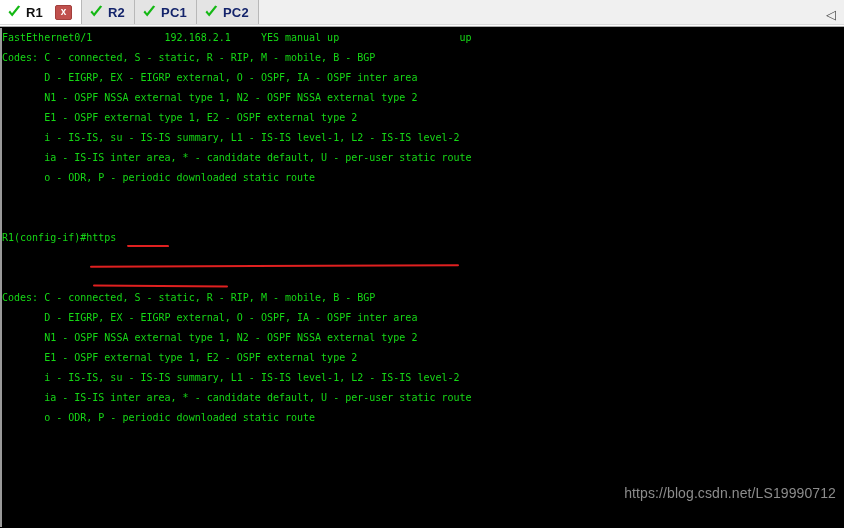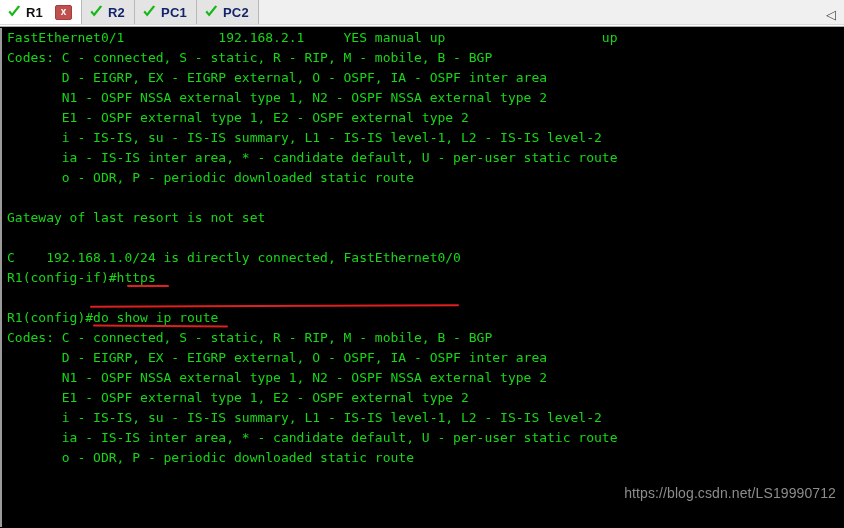--- a/index.html
+++ b/index.html
@@ -118,24 +118,23 @@
     position: relative;
     padding: 0;
   }
 
   .row {
     position: relative;
     height: 20px;
     line-height: 20px;
     white-space: pre;
     font-family: "DejaVu Sans Mono", monospace;
-    font-size: 13px;
+    font-size: 10px;
     letter-spacing: 0px;
     color: #16d816;
-    padding-left: 5px;
   }
 
   
   .ul {
     position: absolute;
     height: 2px;
     background: #e02020;
     border-radius: 1px;
     bottom: 1px;
     pointer-events: none;
@@ -222,26 +221,24 @@
     <div id="console">
         <div class="row"><span>FastEthernet0/1            192.168.2.1     YES manual up                    up</span></div>
         <div class="row"><span>Codes: C - connected, S - static, R - RIP, M - mobile, B - BGP</span></div>
         <div class="row"><span>       D - EIGRP, EX - EIGRP external, O - OSPF, IA - OSPF inter area</span></div>
         <div class="row"><span>       N1 - OSPF NSSA external type 1, N2 - OSPF NSSA external type 2</span></div>
         <div class="row"><span>       E1 - OSPF external type 1, E2 - OSPF external type 2</span></div>
         <div class="row"><span>       i - IS-IS, su - IS-IS summary, L1 - IS-IS level-1, L2 - IS-IS level-2</span></div>
         <div class="row"><span>       ia - IS-IS inter area, * - candidate default, U - per-user static route</span></div>
         <div class="row"><span>       o - ODR, P - periodic downloaded static route</span></div>
         <div class="row"><span></span></div>
-        <div class="row"><span>Gateway of last resort is not set</span></div>
         <div class="row"><span></span></div>
-        <div class="row"><span>C    192.168.1.0/24 is directly connected, FastEthernet0/0</span></div>
         <div class="row"><span>R1(config-if)#https</span><span class="ul tilt2" style="left: 125px; width: 42px;"></span></div>
         <div class="row"><span class="ul tilt" style="left: 88px; width: 369px;"></span></div>
-        <div class="row"><span>R1(config)#do show ip route</span><span class="ul tilt2" style="left: 91px; width: 135px;"></span></div>
+        <div class="row"><span class="ul tilt2" style="left: 91px; width: 135px;"></span></div>
         <div class="row"><span>Codes: C - connected, S - static, R - RIP, M - mobile, B - BGP</span></div>
         <div class="row"><span>       D - EIGRP, EX - EIGRP external, O - OSPF, IA - OSPF inter area</span></div>
         <div class="row"><span>       N1 - OSPF NSSA external type 1, N2 - OSPF NSSA external type 2</span></div>
         <div class="row"><span>       E1 - OSPF external type 1, E2 - OSPF external type 2</span></div>
         <div class="row"><span>       i - IS-IS, su - IS-IS summary, L1 - IS-IS level-1, L2 - IS-IS level-2</span></div>
         <div class="row"><span>       ia - IS-IS inter area, * - candidate default, U - per-user static route</span></div>
         <div class="row"><span>       o - ODR, P - periodic downloaded static route</span></div>
         <div class="row"><span></span></div>
       </div>
   </div>

